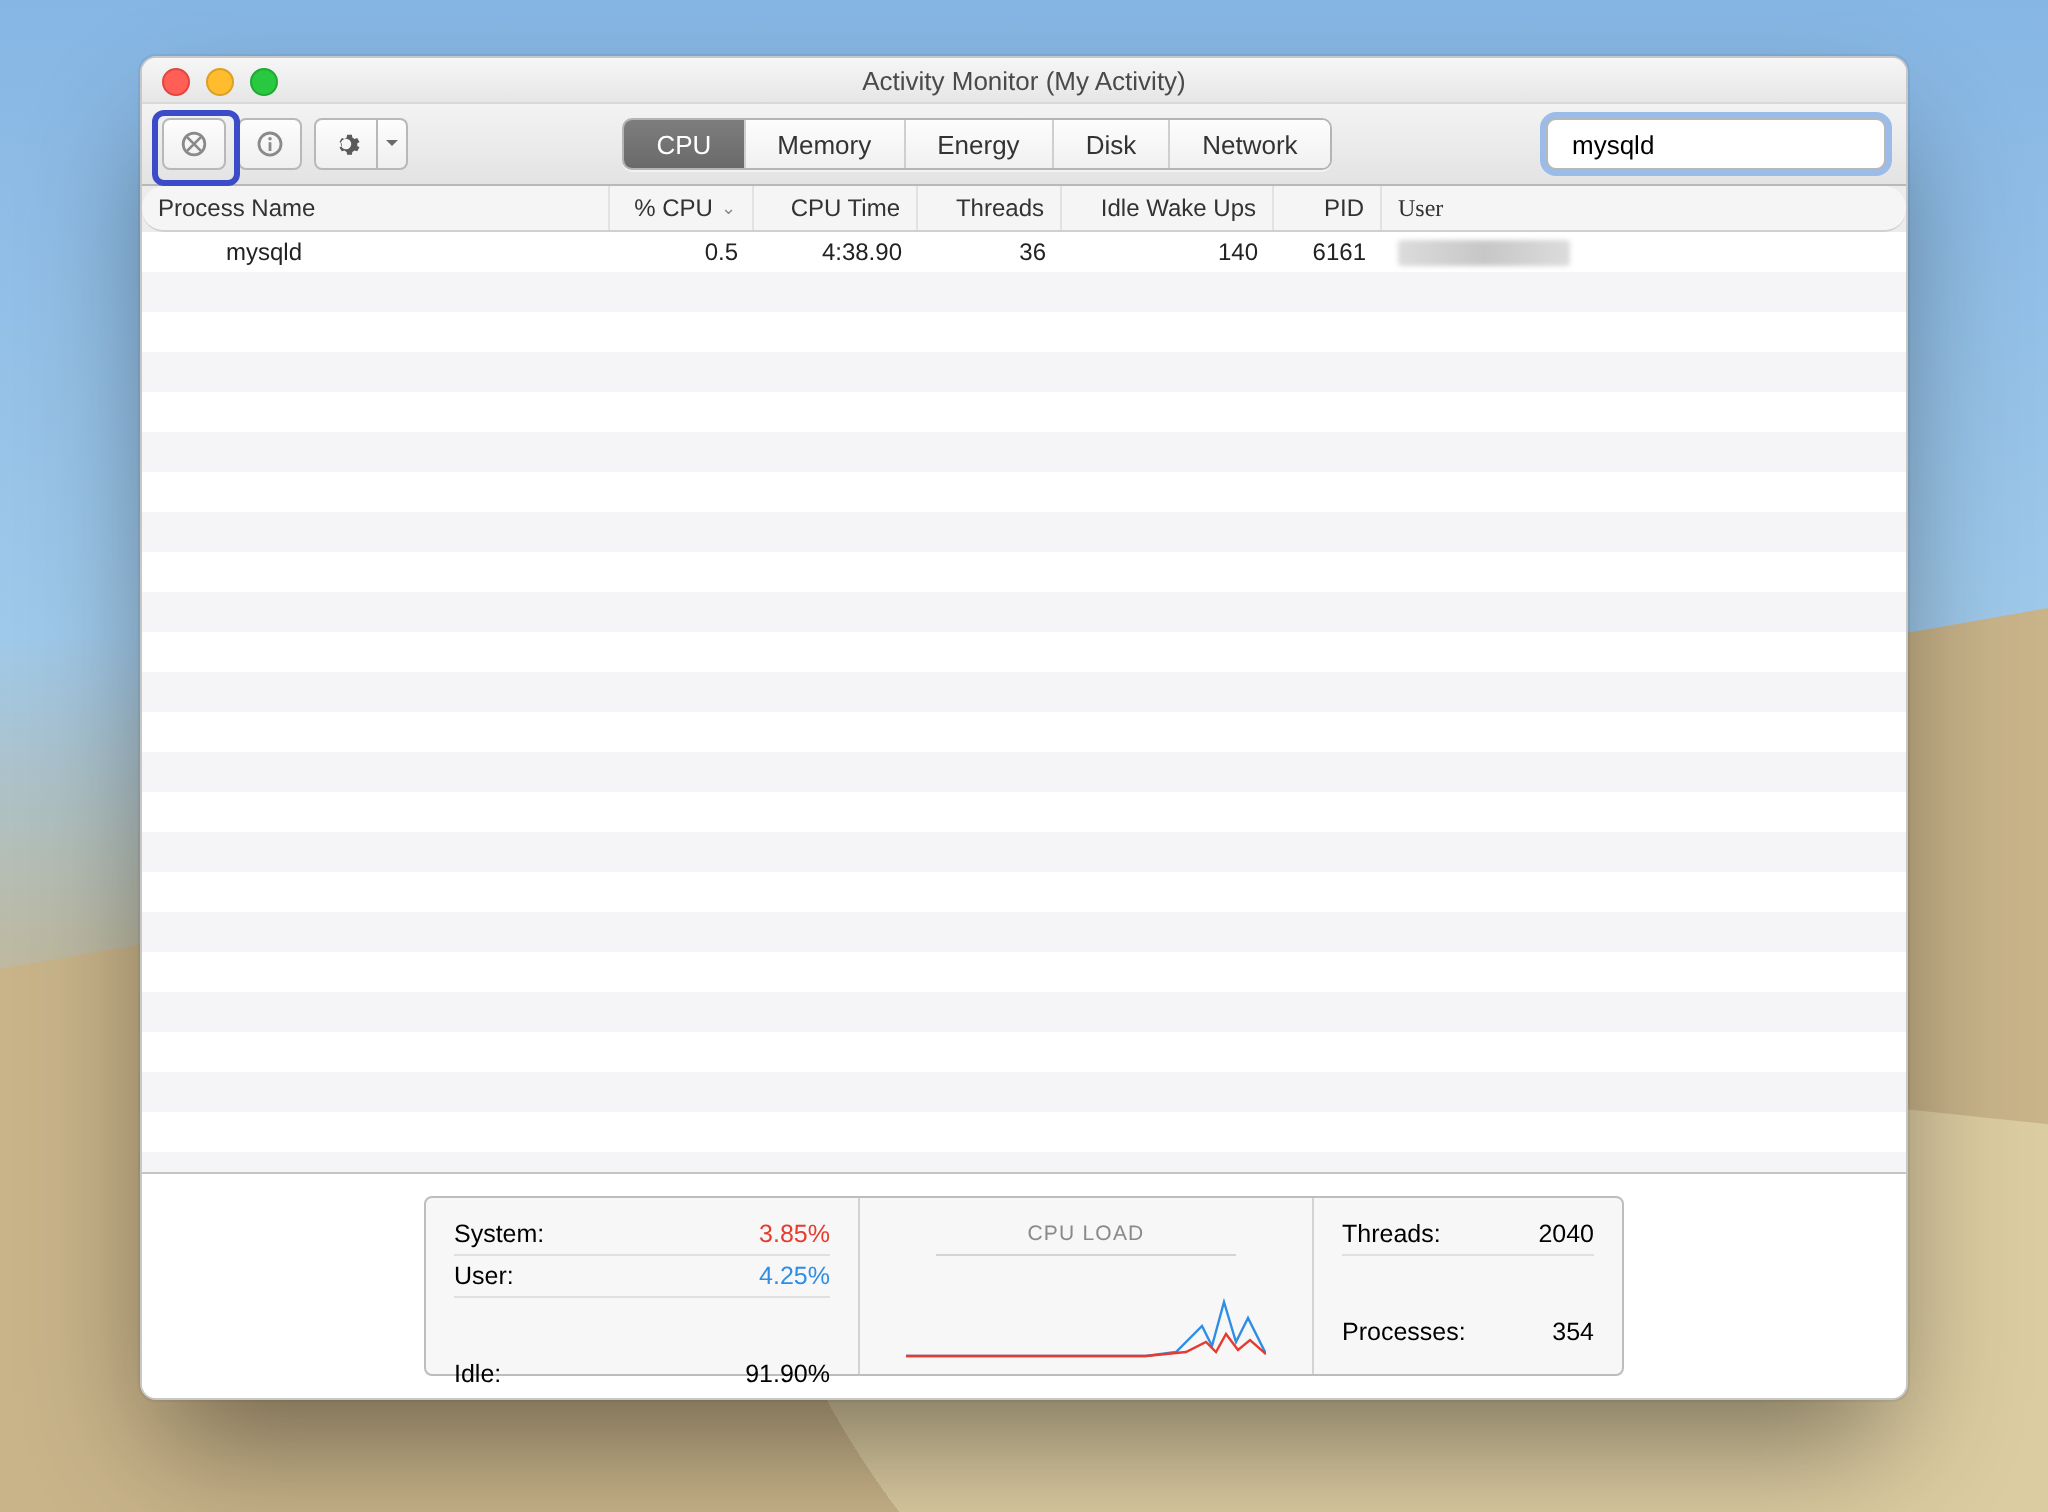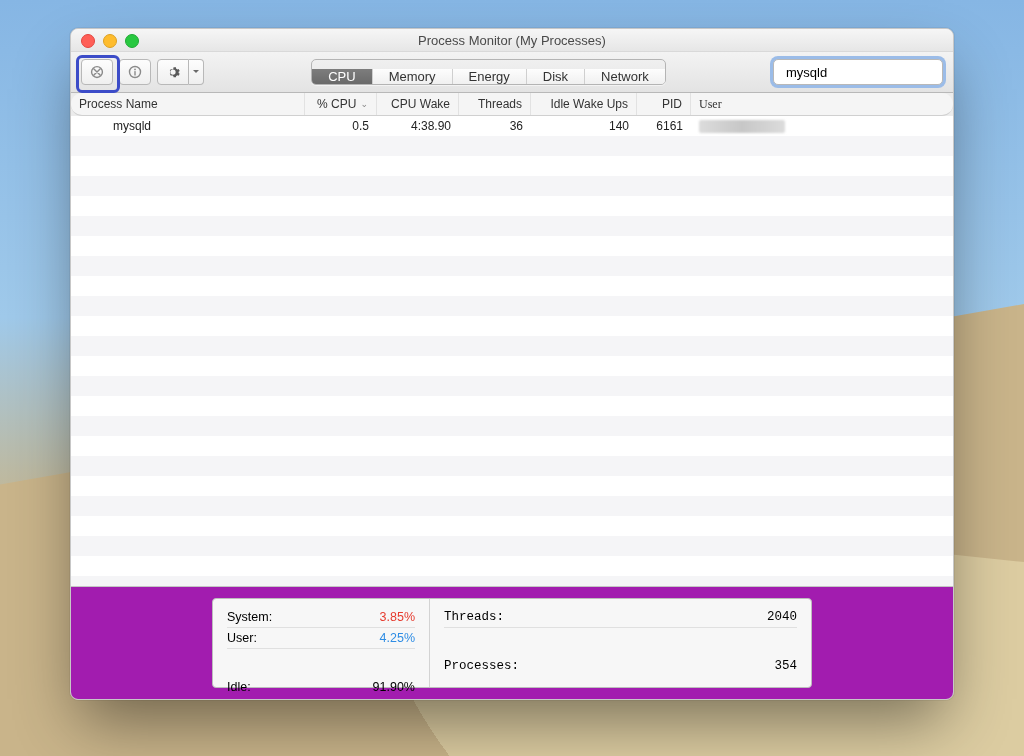--- a/index.html
+++ b/index.html
@@ -40,21 +40,21 @@
   .gear-combo .tb-btn { border-radius:4px 0 0 4px; }
   .gear-combo .caret { width:14px; border:1px solid #b8b8b8; border-left:none; border-radius:0 4px 4px 0;
     background:linear-gradient(#fdfdfd,#efefef); display:flex; align-items:center; justify-content:center;}
   .caret svg { width:8px; height:8px; fill:#6a6a6a;}
 
   .highlight-ring { position:absolute; left:5px; top:26px; width:38px; height:32px;
     border:3px solid #3c4cc8; border-radius:6px; pointer-events:none; }
 
   .tb-center { flex:1; display:flex; justify-content:center; }
   .seg { display:flex; border:1px solid #b4b4b4; border-radius:5px; overflow:hidden; height:24px;
-    box-shadow: 0 1px 0 rgba(255,255,255,0.5); align-items: flex-end;}
+    box-shadow: 0 1px 0 rgba(255,255,255,0.5);}
   .seg button { border:none; background:linear-gradient(#fdfdfd,#f0f0f0);
     padding:0 16px; font-size:13px; color:#333; border-right:1px solid #cfcfcf;}
   .seg button:last-child { border-right:none; }
   .seg button.active { background:linear-gradient(#7d7d7d,#6a6a6a); color:#fff; }
 
   .tb-right { width:170px; }
   .searchwrap { height:24px; border:1px solid #b8b8b8; border-radius:5px;
     background:#fff; display:flex; align-items:center; padding:0 4px;
     box-shadow: 0 0 0 3px #9bbce8; }
   .searchwrap svg { width:13px; height:13px; fill:#8a8a8a; margin:0 3px;}
@@ -74,28 +74,28 @@
   .sort-ind  { margin-left:4px; font-size:9px; color:#888;}
 
   .tbody { flex:1; background:#fff; overflow:hidden; position:relative;
     background-image: repeating-linear-gradient(#ffffff 0 20px, #f5f5f7 20px 40px);}
   .row { display:flex; height:20px; font-size:12px; color:#222;}
   .row .col { border-right:none; }
   .c-name.indent { padding-left:42px;}
   .user-blur { width:86px; height:13px; background:linear-gradient(90deg,#dcdcdc,#c7c7c7,#dcdcdc);
     filter: blur(1.2px); border-radius:2px; }
 
-  .bottom { height:112px; background:#a21caf; border-top:1px solid #c5c5c5;
+  .bottom { height:112px; background:#ffffff; border-top:1px solid #c5c5c5;
     display:flex; align-items:center; justify-content:center;}
   .panel { width:598px; height:88px; border:1px solid #bdbdbd; border-radius:4px;
     background:#f7f7f7; display:flex;}
   .p-col { padding:8px 14px; position:relative;}
   .p-left  { width:188px; border-right:1px solid #d3d3d3;}
   .p-mid   { width:198px; border-right:1px solid #d3d3d3; display:flex; flex-direction:column; align-items:center;}
-  .p-right { flex:1;font-family:Liberation Mono, monospace;}
+  .p-right { flex:1;}
   .statrow { display:flex; justify-content:space-between; font-size:12.5px;
     height:20px; align-items:center; border-bottom:1px solid #e0e0e0;}
   .statrow:last-of-type { border-bottom:none;margin-top:28px;}
   .val-system { color:#e63b2e;}
   .val-user   { color:#2f8de4;}
   .midlabel { font-size:10.5px; letter-spacing:0.6px; color:#8a8a8a; margin-top:4px;}
   .midrule  { width:150px; height:1px; background:#d3d3d3; margin-top:4px;}
   .spark { margin-top:auto; width:180px; height:36px; }
   .spark polyline { fill:none; stroke-width:1.2; }
   .spark .sys { stroke:#e63b2e;}
@@ -109,21 +109,21 @@
   <div class="dune-near"></div>
 
   <div class="window">
 
     <div class="titlebar">
       <div class="traffic">
         <div class="tl-dot dot-close"></div>
         <div class="tl-dot dot-min"></div>
         <div class="tl-dot dot-max"></div>
       </div>
-      <div class="title">Process Monitor (My Processes)</div>
+      <div class="title">Activity Monitor (My Activity)</div>
     </div>
 
     <div class="toolbar">
       <div class="tb-left">
         <div class="tb-btn">
           <svg viewBox="0 0 16 16">
             <path d="M8 1a7 7 0 1 0 0 14A7 7 0 0 0 8 1zm0 1.6a5.4 5.4 0 1 1 0 10.8A5.4 5.4 0 0 1 8 2.6z"></path>
             <path d="M4.5 4.5l7 7M11.5 4.5l-7 7" stroke="#8a8a8a" stroke-width="1.6" stroke-linecap="round"></path>
           </svg>
         </div>
@@ -174,21 +174,21 @@
     </div>
 
     <div class="highlight-ring"></div>
 
     <div class="headers">
       <div class="col c-name">Process Name</div>
       <div class="col c-cpu">
         <span>% CPU</span>
         <span class="sort-ind">⌄</span>
       </div>
-      <div class="col c-cputime">CPU Wake</div>
+      <div class="col c-cputime">CPU Time</div>
       <div class="col c-threads">Threads</div>
       <div class="col c-idle">Idle Wake Ups</div>
       <div class="col c-pid">PID</div>
       <div class="col c-user">User</div>
     </div>
 
     <div class="tbody">
       <div class="row">
         <div class="col c-name indent">mysqld</div>
         <div class="col c-cpu">0.5</div>
@@ -211,20 +211,28 @@
           </div>
           <div class="statrow">
             <span>User:</span>
             <span class="val-user">4.25%</span>
           </div>
           <div class="statrow">
             <span>Idle:</span>
             <span>91.90%</span>
           </div>
         </div>
+        <div class="p-col p-mid">
+          <div class="midlabel">CPU LOAD</div>
+          <div class="midrule"></div>
+          <svg class="spark" viewBox="0 0 180 36">
+            <polyline class="usr" points="0,35 120,35 135,33 148,20 153,30 159,8 165,28 171,16 180,34"></polyline>
+            <polyline class="sys" points="0,35 120,35 140,33 150,28 155,33 160,24 166,32 172,27 180,34"></polyline>
+          </svg>
+        </div>
         <div class="p-col p-right">
           <div class="statrow">
             <span>Threads:</span>
             <span>2040</span>
           </div>
           <div class="statrow">
             <span>Processes:</span>
             <span>354</span>
           </div>
         </div>

